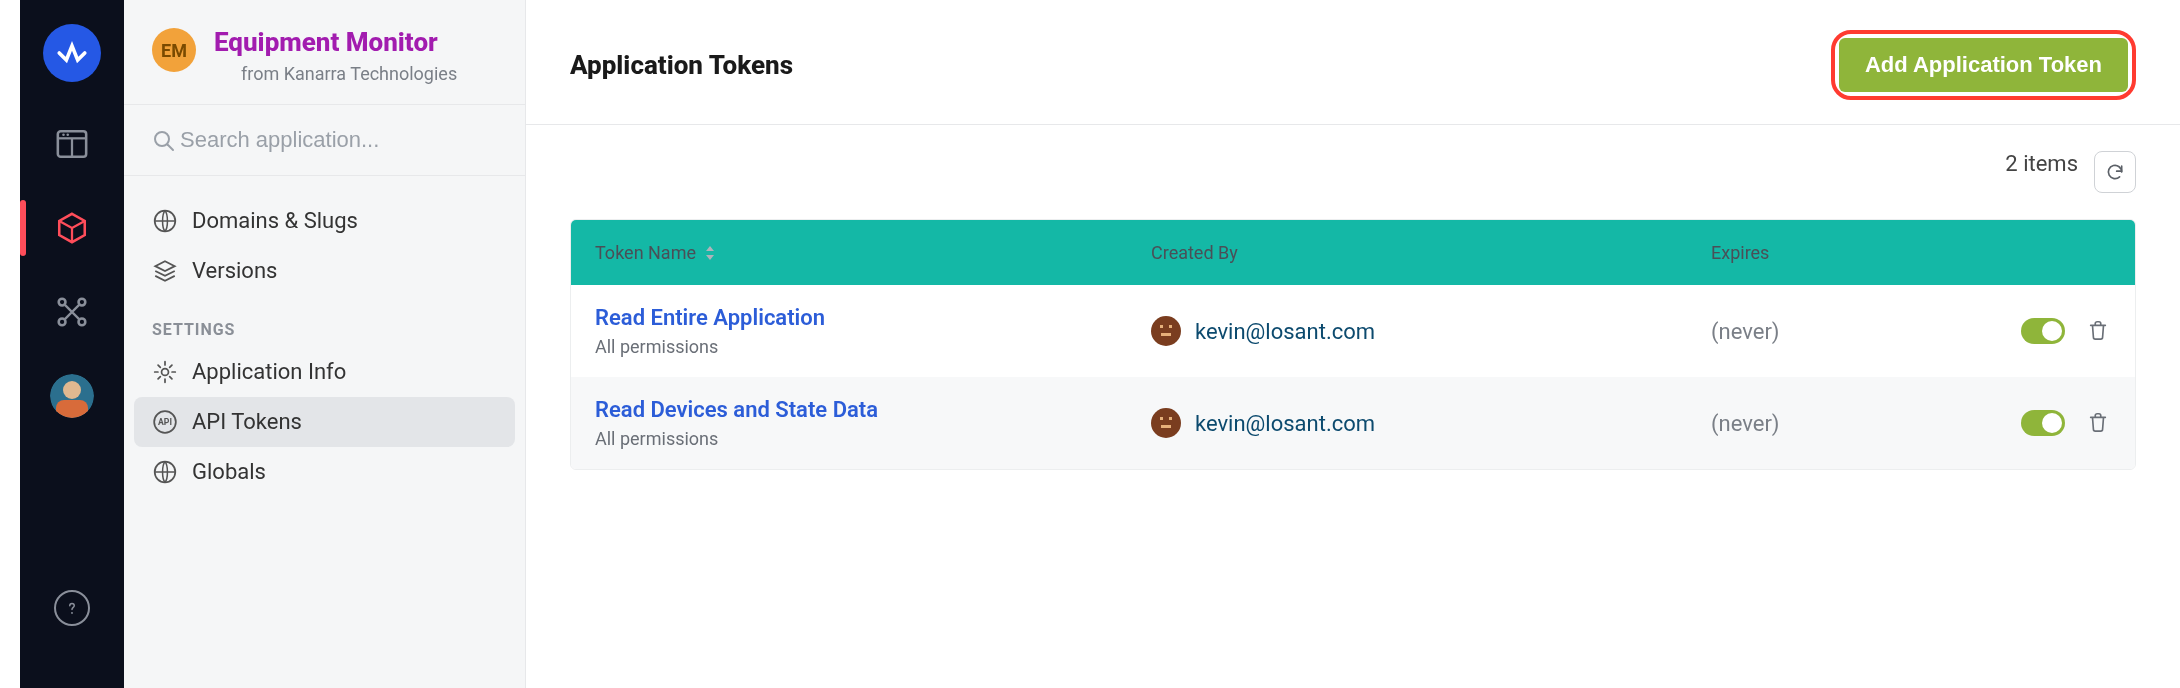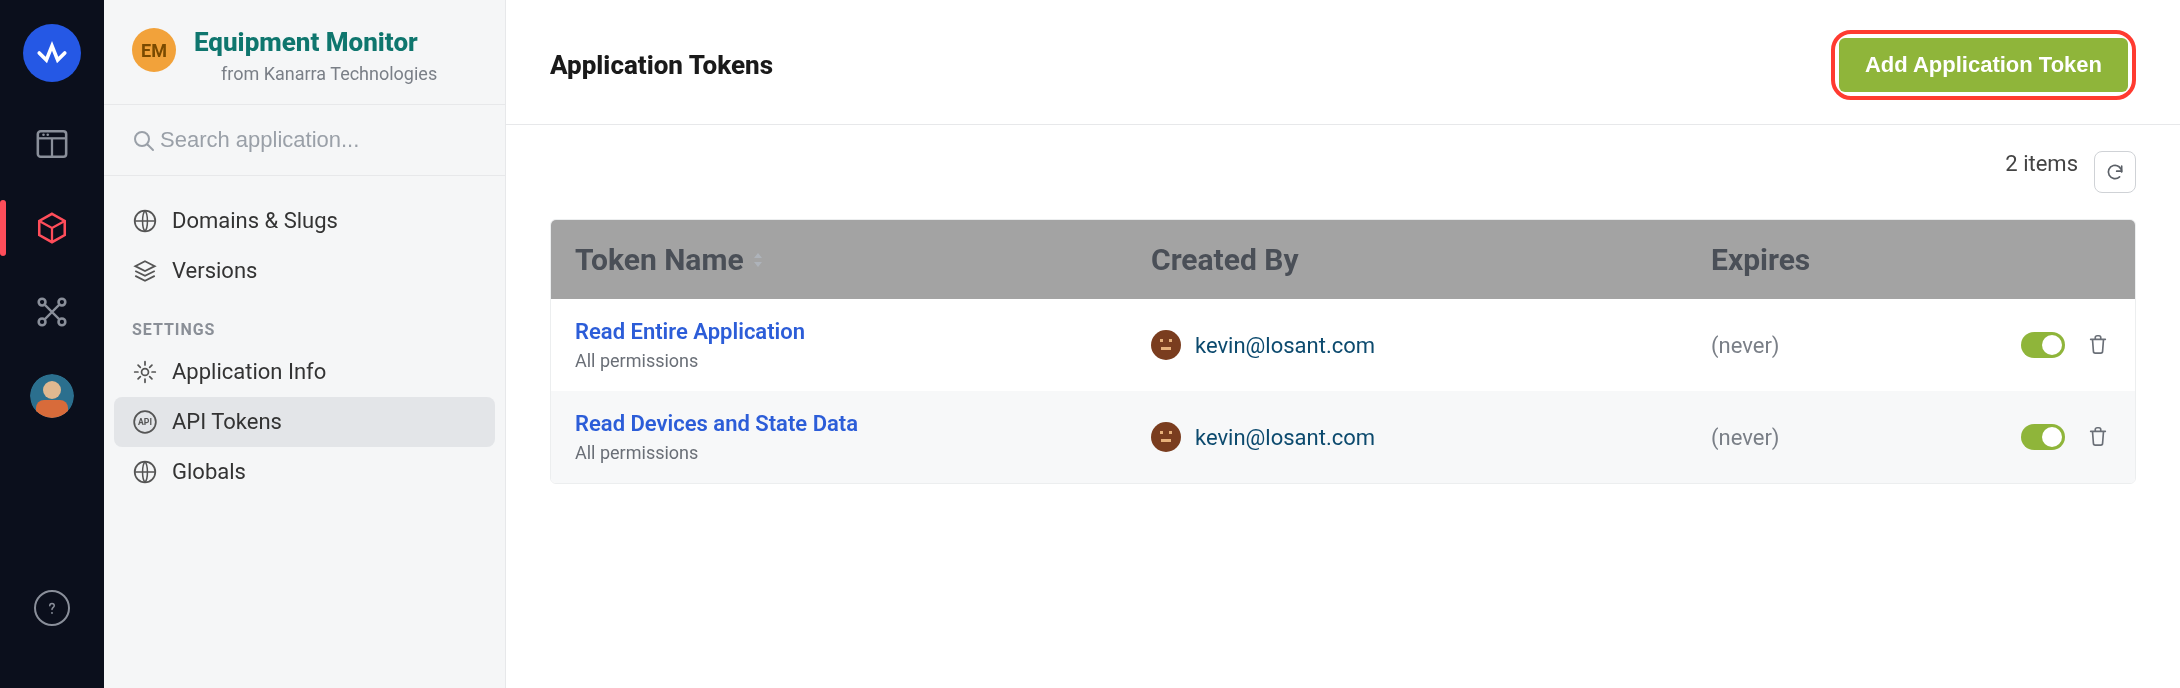--- a/index.html
+++ b/index.html
@@ -1,33 +1,33 @@
 <!DOCTYPE html>
 <html><head>
 <meta charset="utf-8">
 <style>
   * { box-sizing: border-box; margin: 0; padding: 0; }
   html, body { height: 100%; font-family: -apple-system, BlinkMacSystemFont, "Segoe UI", Roboto, Helvetica, Arial, sans-serif; color: #222; background: #fff; }
-  .app { width: 2180px; height: 688px; display: flex; overflow: hidden; }
+  .app { width: 2180px; height: 688px; display: flex; overflow: hidden; padding-left: 20px; }
 
   
   .rail { width: 104px; background: #0b0f1c; display: flex; flex-direction: column; align-items: center; padding-top: 24px; gap: 40px; position: relative; }
   .rail-logo { width: 58px; height: 58px; border-radius: 50%; background: #2558e5; display: flex; align-items: center; justify-content: center; }
   .rail-item { width: 44px; height: 44px; display:flex; align-items:center; justify-content:center; color:#8a8f9a; position: relative; }
   .rail-item.active { color:#ff4d5a; }
   .rail-item.active::before { content:""; position:absolute; left:-30px; top:-6px; bottom:-6px; width:6px; background:#ff4d5a; border-radius:3px; }
   .rail-avatar { width:44px; height:44px; border-radius:50%; overflow:hidden; display:flex; align-items:center; justify-content:center; }
   .rail-help { width:36px; height:36px; border:2px solid #8a8f9a; border-radius:50%; display:flex; align-items:center; justify-content:center; color:#8a8f9a; }
   .rail-spacer { flex: 1; }
 
   
   .sidebar { width: 402px; background: #f5f6f7; border-right: 1px solid #e7e8ea; display:flex; flex-direction:column; }
   .side-head { padding: 28px 28px 20px 28px; display:flex; align-items:flex-start; gap: 18px; border-bottom: 1px solid #e7e8ea; }
   .em-badge { width:44px; height:44px; border-radius:50%; background:#f2a23a; color:#7a4a00; font-weight:700; display:flex; align-items:center; justify-content:center; font-size:18px; flex-shrink:0; }
-  .side-title { font-size: 26px; font-weight: 800; color:#0f766e; line-height: 1.1; }
+  .side-title { font-size: 26px; font-weight: 800; color:#a21caf; line-height: 1.1; }
   .side-sub { font-size: 18px; color:#7a7f87; margin-top: 6px; margin-left: 27px; }
 
   .side-search { padding: 22px 28px; border-bottom: 1px solid #e7e8ea; display:flex; align-items:flex-end; gap:4px; color:#9aa0a8; }
   .side-search input { border:none; background:transparent; font-size:22px; color:#555; outline:none; flex:1; }
   .side-search input::placeholder { color:#9aa0a8; }
 
   .side-nav { padding: 20px 10px 10px 10px; }
   .nav-item { display:flex; align-items:center; gap:14px; padding: 12px 18px; font-size:22px; color:#333; border-radius:8px; cursor:pointer; }
   .nav-item.active { background:#e3e5e8; }
   .nav-section { padding: 24px 18px 8px 18px; font-size:16px; font-weight:700; letter-spacing:0.06em; color:#8a8f97; }
@@ -38,21 +38,21 @@
   .main-head { display:flex; align-items:center; justify-content:space-between; padding: 30px 44px 24px 44px; border-bottom: 1px solid #e7e8ea; }
   .page-title { font-size:26px; font-weight:800; color:#1a1a1a; }
   .add-btn { background:#8fb53a; color:#fff; font-size:22px; font-weight:700; border:none; padding: 14px 26px; border-radius:6px; cursor:pointer; }
   .add-btn-wrap { border:4px solid #ff3b30; border-radius:20px; padding:4px; }
 
   .toolbar { display:flex; justify-content:flex-end; gap:16px; padding: 26px 44px; }
   .count { font-size:22px; color:#444; }
   .refresh { width:42px; height:42px; border:1px solid #cfd2d6; border-radius:8px; display:flex; align-items:center; justify-content:center; background:#fff; cursor:pointer; }
 
   .table { margin: 0 44px 28px 44px; border:1px solid #eceeef; border-radius:6px; overflow:hidden; }
-  .thead { display:grid; grid-template-columns: 1fr 560px 260px 140px; background:#a3a3a3; padding: 22px 24px; font-size:30px; font-weight:700; color:#4a4f57; align-items:center; }
+  .thead { display:grid; grid-template-columns: 1fr 560px 260px 140px; background:#14b8a6; padding: 22px 24px; font-size:18px; font-weight:400; color:#4a4f57; align-items:center; }
   .th { display:flex; align-items:center; gap:8px; }
   .sort { font-size:14px; color:#8b9097; display:inline-flex; flex-direction:column; line-height:8px; }
 
   .tbody .row { display:grid; grid-template-columns: 1fr 560px 260px 140px; padding: 20px 24px; align-items:center; }
   .tbody .row:nth-child(even) { background:#f7f8f9; }
   .token-name { color:#2c5dd8; font-size:22px; font-weight:600; }
   .token-sub { color:#6a6f77; font-size:18px; margin-top:6px; }
   .creator { display:flex; align-items:center; gap:14px; font-size:22px; color:#0c4a6e; }
   .avatar { width:30px; height:30px; border-radius:50%; background:#7a3d1f; display:inline-flex; align-items:center; justify-content:center; }
   .expires { color:#7a7f87; font-size:22px; }

